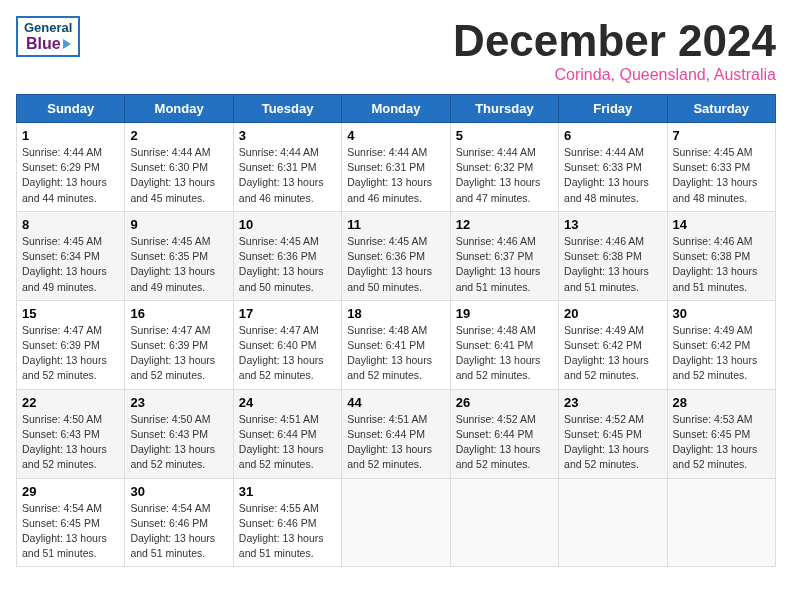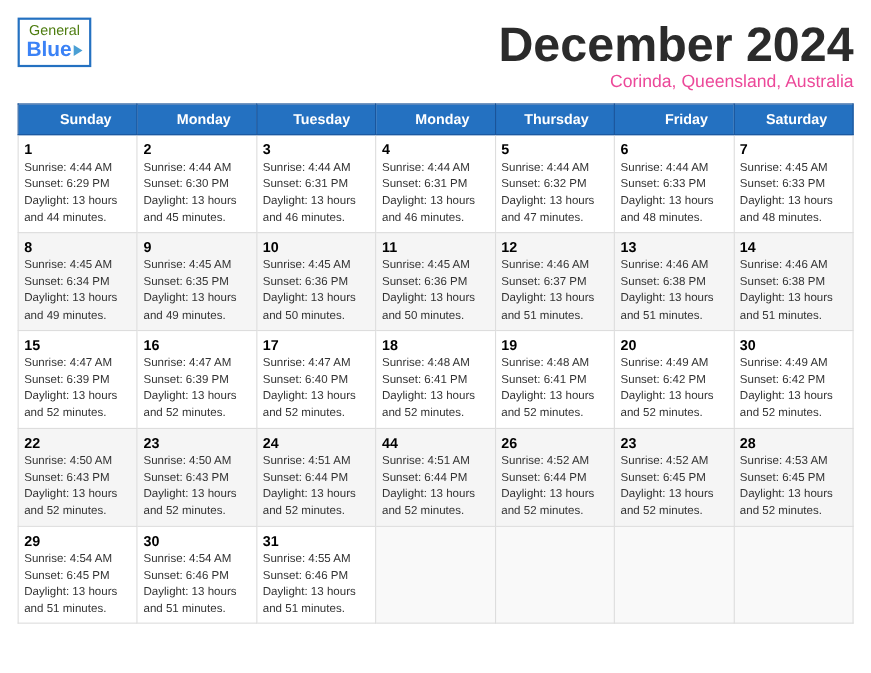--- a/index.html
+++ b/index.html
@@ -29,22 +29,22 @@
       color: #ec4899;
     }
     table {
       width: 100%;
       border-collapse: collapse;
       font-size: 11px;
     }
     thead tr th {
       background-color: #2471c1;
       color: white;
-      padding: 6px 23px;
-      text-align: right;
+      padding: 6px 3px;
+      text-align: center;
       font-size: 13px;
       font-weight: bold;
       border: 1px solid #1a5499;
     }
     tbody tr {
       border-bottom: 1px solid #ccc;
     }
     tbody tr:nth-child(even) {
       background: #f5f5f5;
     }
@@ -80,31 +80,31 @@
     }
     .logo-box {
       border: 2px solid #2471c1;
       padding: 2px 6px;
       display: inline-flex;
       flex-direction: column;
       align-items: center;
     }
     .logo-general {
       font-size: 13px;
-      font-weight: normal;
-      color: #4d7c0f;
+      font-weight: bold;
+      color: #0c4a6e;
     }
     .logo-blue-part {
       display: flex;
       align-items: center;
     }
     .logo-blue-word {
-      font-size: 19px;
-      font-weight: bold;
-      color: #3b82f6;
+      font-size: 16px;
+      font-weight: bold;
+      color: #701a75;
     }
     .arrow-right {
       width: 0;
       height: 0;
       border-top: 5px solid transparent;
       border-bottom: 5px solid transparent;
       border-left: 8px solid #4a9fd4;
       margin-left: 2px;
     }
   </style>

